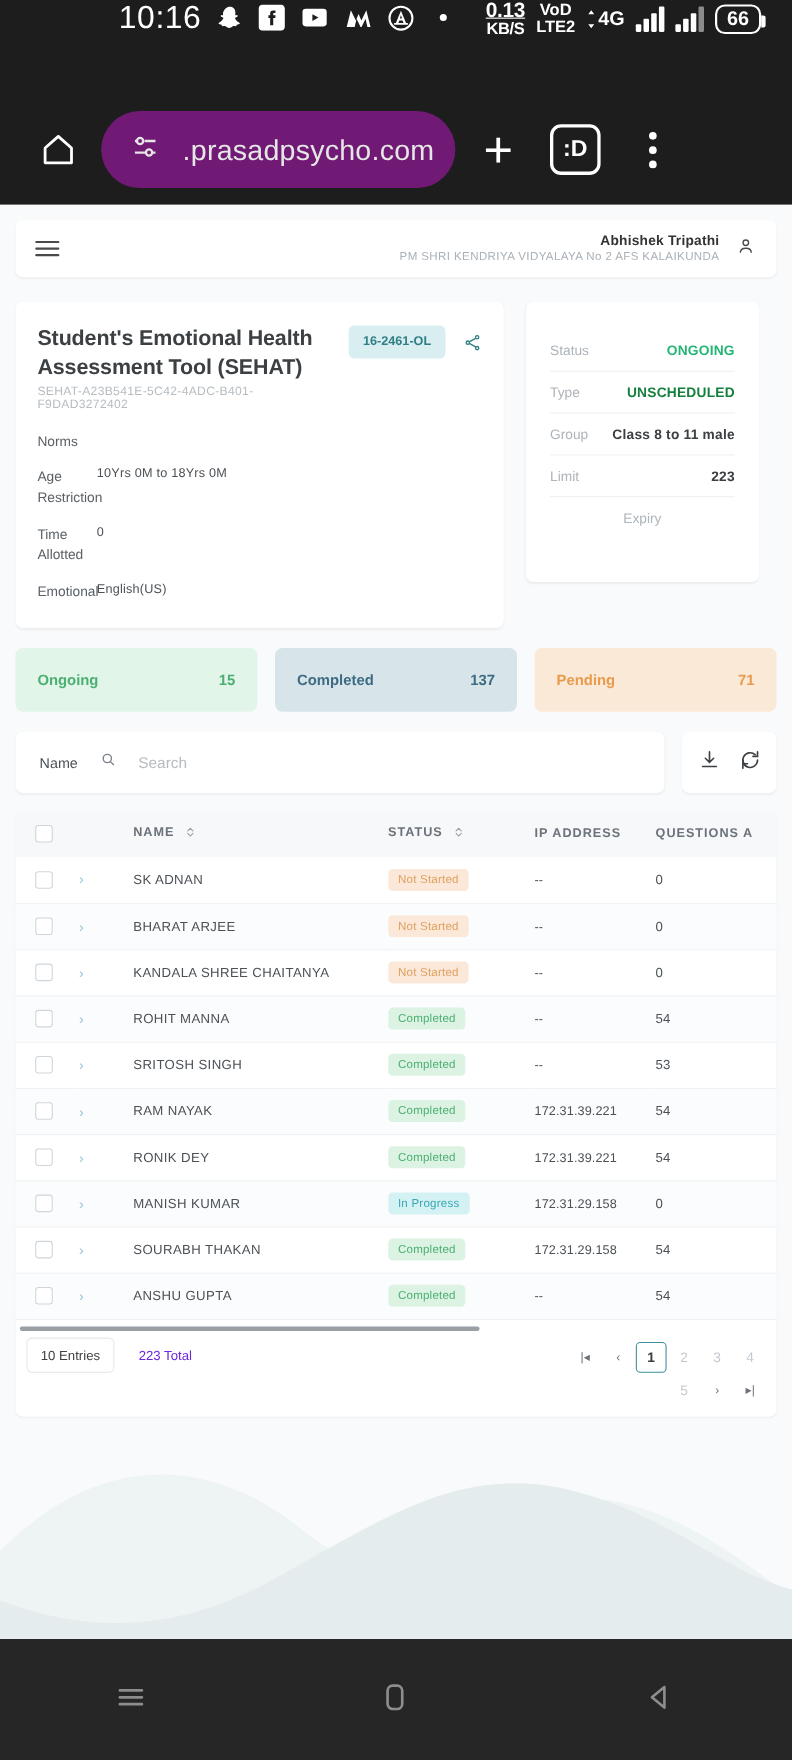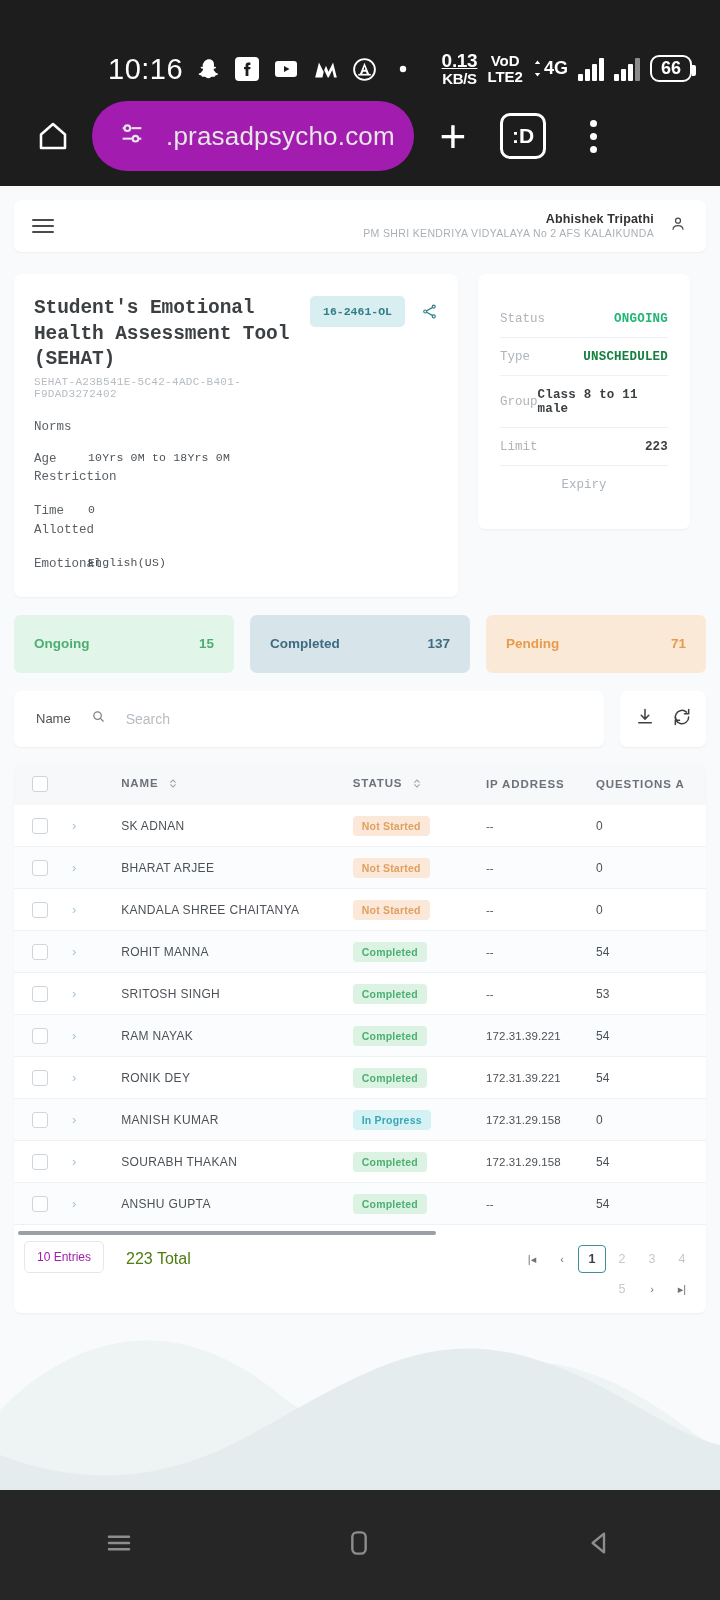--- a/index.html
+++ b/index.html
@@ -6,21 +6,21 @@
   html, body {
     width: 720px; height: 1600px;
     font-family: "Liberation Sans", sans-serif;
     background: #1c1c1c;
     overflow: hidden;
   }
   .phone { position: relative; width: 720px; height: 1600px; background: #1d1d1d; }
 
   
   .statusbar {
-    height: 86px; display: flex; align-items: flex-end;
+    height: 86px; display: flex; align-items: flex-start;
     padding: 0 28px; color: #fff; background: #1d1d1d;
   }
   .sb-left { display:flex; align-items:center; gap:13px; margin-left:80px; }
   .sb-clock { font-size: 29px; font-weight: 500; letter-spacing: .5px; }
   .sb-icon { width: 26px; height: 26px; display:inline-block; }
   .sb-right { margin-left: auto; display:flex; align-items:center; gap:10px; }
   .netspeed { text-align: center; line-height: 1.02; }
   .netspeed .v { font-size: 19px; font-weight: 700; letter-spacing:-.3px;text-decoration:underline;}
   .netspeed .u { font-size: 15px; font-weight: 700; letter-spacing:-.3px;}
   .volte { text-align:center; line-height:1.02; font-size: 15px; font-weight:700; }
@@ -37,21 +37,21 @@
   .battery:after{content:"";position:absolute;right:-6px;top:8px;width:4px;height:11px;
     background:#fff;border-radius:0 2px 2px 0;}
 
   
   .browserbar {
     height: 100px; background:#1d1d1d; display:flex; align-items:center;
     padding: 0 22px; gap: 8px;
   }
   .home-btn { width:62px; height:62px; display:flex; align-items:center; justify-content:center; }
   .omnibox {
-    flex: 1; height: 70px; background:#a21caf; border-radius:35px;
+    flex: 1; height: 70px; background:#701a75; border-radius:35px;
     display:flex; align-items:center; padding: 0 26px; gap:20px; max-width:322px;
   }
   .omnibox .url { color:#e6e6e6; font-size:26px; letter-spacing:.2px; white-space:nowrap;}
   .tb-btn { width:62px; height:62px; display:flex; align-items:center; justify-content:center; color:#fff;}
   .plus { font-size:46px; font-weight:300; line-height:1; }
   .tabcount {
     width:46px;height:46px;border:3px solid #fff;border-radius:10px;
     display:flex;align-items:center;justify-content:center;font-size:21px;font-weight:600;
   }
   .kebab { display:flex; flex-direction:column; gap:6px; align-items:center; }
@@ -75,21 +75,21 @@
   .hamburger { display:flex;flex-direction:column;gap:4px;width:22px;cursor:pointer;}
   .hamburger i { height:2px;background:#4a4a4a;display:block;border-radius:1px;}
   .user-block { margin-left:auto; text-align:right; line-height:1.25; }
   .user-name { font-size:12.5px; font-weight:700; color:#333; letter-spacing:.2px;}
   .user-org { font-size:10.5px; color:#a9b0b6; letter-spacing:.35px; }
   .avatar-ic { margin-left:14px; color:#4a4a4a; }
 
   
   .cards { display:flex; gap:20px; margin-top:22px; align-items:flex-start; }
   .card {
-    background:#fff; border-radius:7px; box-shadow:0 1px 2px rgba(0,0,0,.05);font-family:Liberation Mono, monospace;
+    background:#fff; border-radius:7px; box-shadow:0 1px 2px rgba(0,0,0,.05);
   }
   .card-main { width:444px; padding:22px 20px 24px 20px; }
   .card-side { width:212px; padding:26px 22px 20px 22px; min-height:255px; }
 
   .title-row { display:flex; align-items:flex-start; }
   .test-title {
     font-size:19.5px; font-weight:700; color:#3c4043; line-height:1.32;
     max-width:276px; letter-spacing:-.1px;
   }
   .test-code { font-size:11px; color:#b6bcc1; margin-top:3px; letter-spacing:.3px; }
@@ -163,38 +163,38 @@
   .c-ip    { width:76px; }
   .c-q     { width:76px; }
   .chk {
     width:16px;height:16px;border:1.5px solid #cfd6db;border-radius:3px;
     background:#fff;display:block;
   }
   .exp { color:#9cc5d8; font-size:13px; }
   .nm { letter-spacing:.35px; white-space:nowrap; overflow:hidden; font-size:12px; }
   .badge {
     display:inline-block; border-radius:4px; padding:4px 9px;
-    font-size:10.5px; font-weight:700; white-space:nowrap; letter-spacing:.2px;
+    font-size:10.5px; font-weight:400; white-space:nowrap; letter-spacing:.2px;
   }
   .b-notstarted { background:#fbe8d8; color:#e0a060; }
   .b-completed  { background:#dcf3e3; color:#4caf72; }
   .b-inprogress { background:#d4f1f4; color:#3aa7b5; }
   .ip { font-size:11.5px; color:#4b5156; letter-spacing:.1px; white-space:nowrap; }
   .qn { font-size:12px; color:#4b5156; }
   .sorticon { display:inline-block; vertical-align:-2px; margin-left:6px; }
 
   
   .tfoot { position:relative; padding:6px 0 0 0; }
   .hscroll { height:4px; background:#9aa0a6; border-radius:2px; margin:0 4px; width:418px; }
   .footrow { display:flex; align-items:flex-start; padding:6px 10px 10px 10px; }
   .entries {
     border:1px solid #e4e8eb; border-radius:5px; padding:8px 12px;
-    font-size:12px; color:#a21caf; background:#fff;
-  }
-  .total { font-size:16px; color:#4d7c0f; margin-left:22px; padding-top:9px; }
+    font-size:12px; color:#404040; background:#fff;
+  }
+  .total { font-size:12px; color:#6d28d9; margin-left:22px; padding-top:9px; }
   .pager { margin-left:auto; display:flex; flex-wrap:wrap; justify-content:flex-end;
            align-items:center; gap:2px; width:200px; padding-top:4px;}
   .pg { width:28px; height:28px; display:flex; align-items:center; justify-content:center;
         font-size:12.5px; color:#c3c9ce; }
   .pg.cur { border:1.5px solid #3f8e9b; border-radius:4px; color:#3c4043; font-weight:600; }
   .pg.ctrl { color:#6b7279; font-size:11px; }
 
   
   .navbar {
     position:absolute; left:0; bottom:0; width:720px; height:110px;

